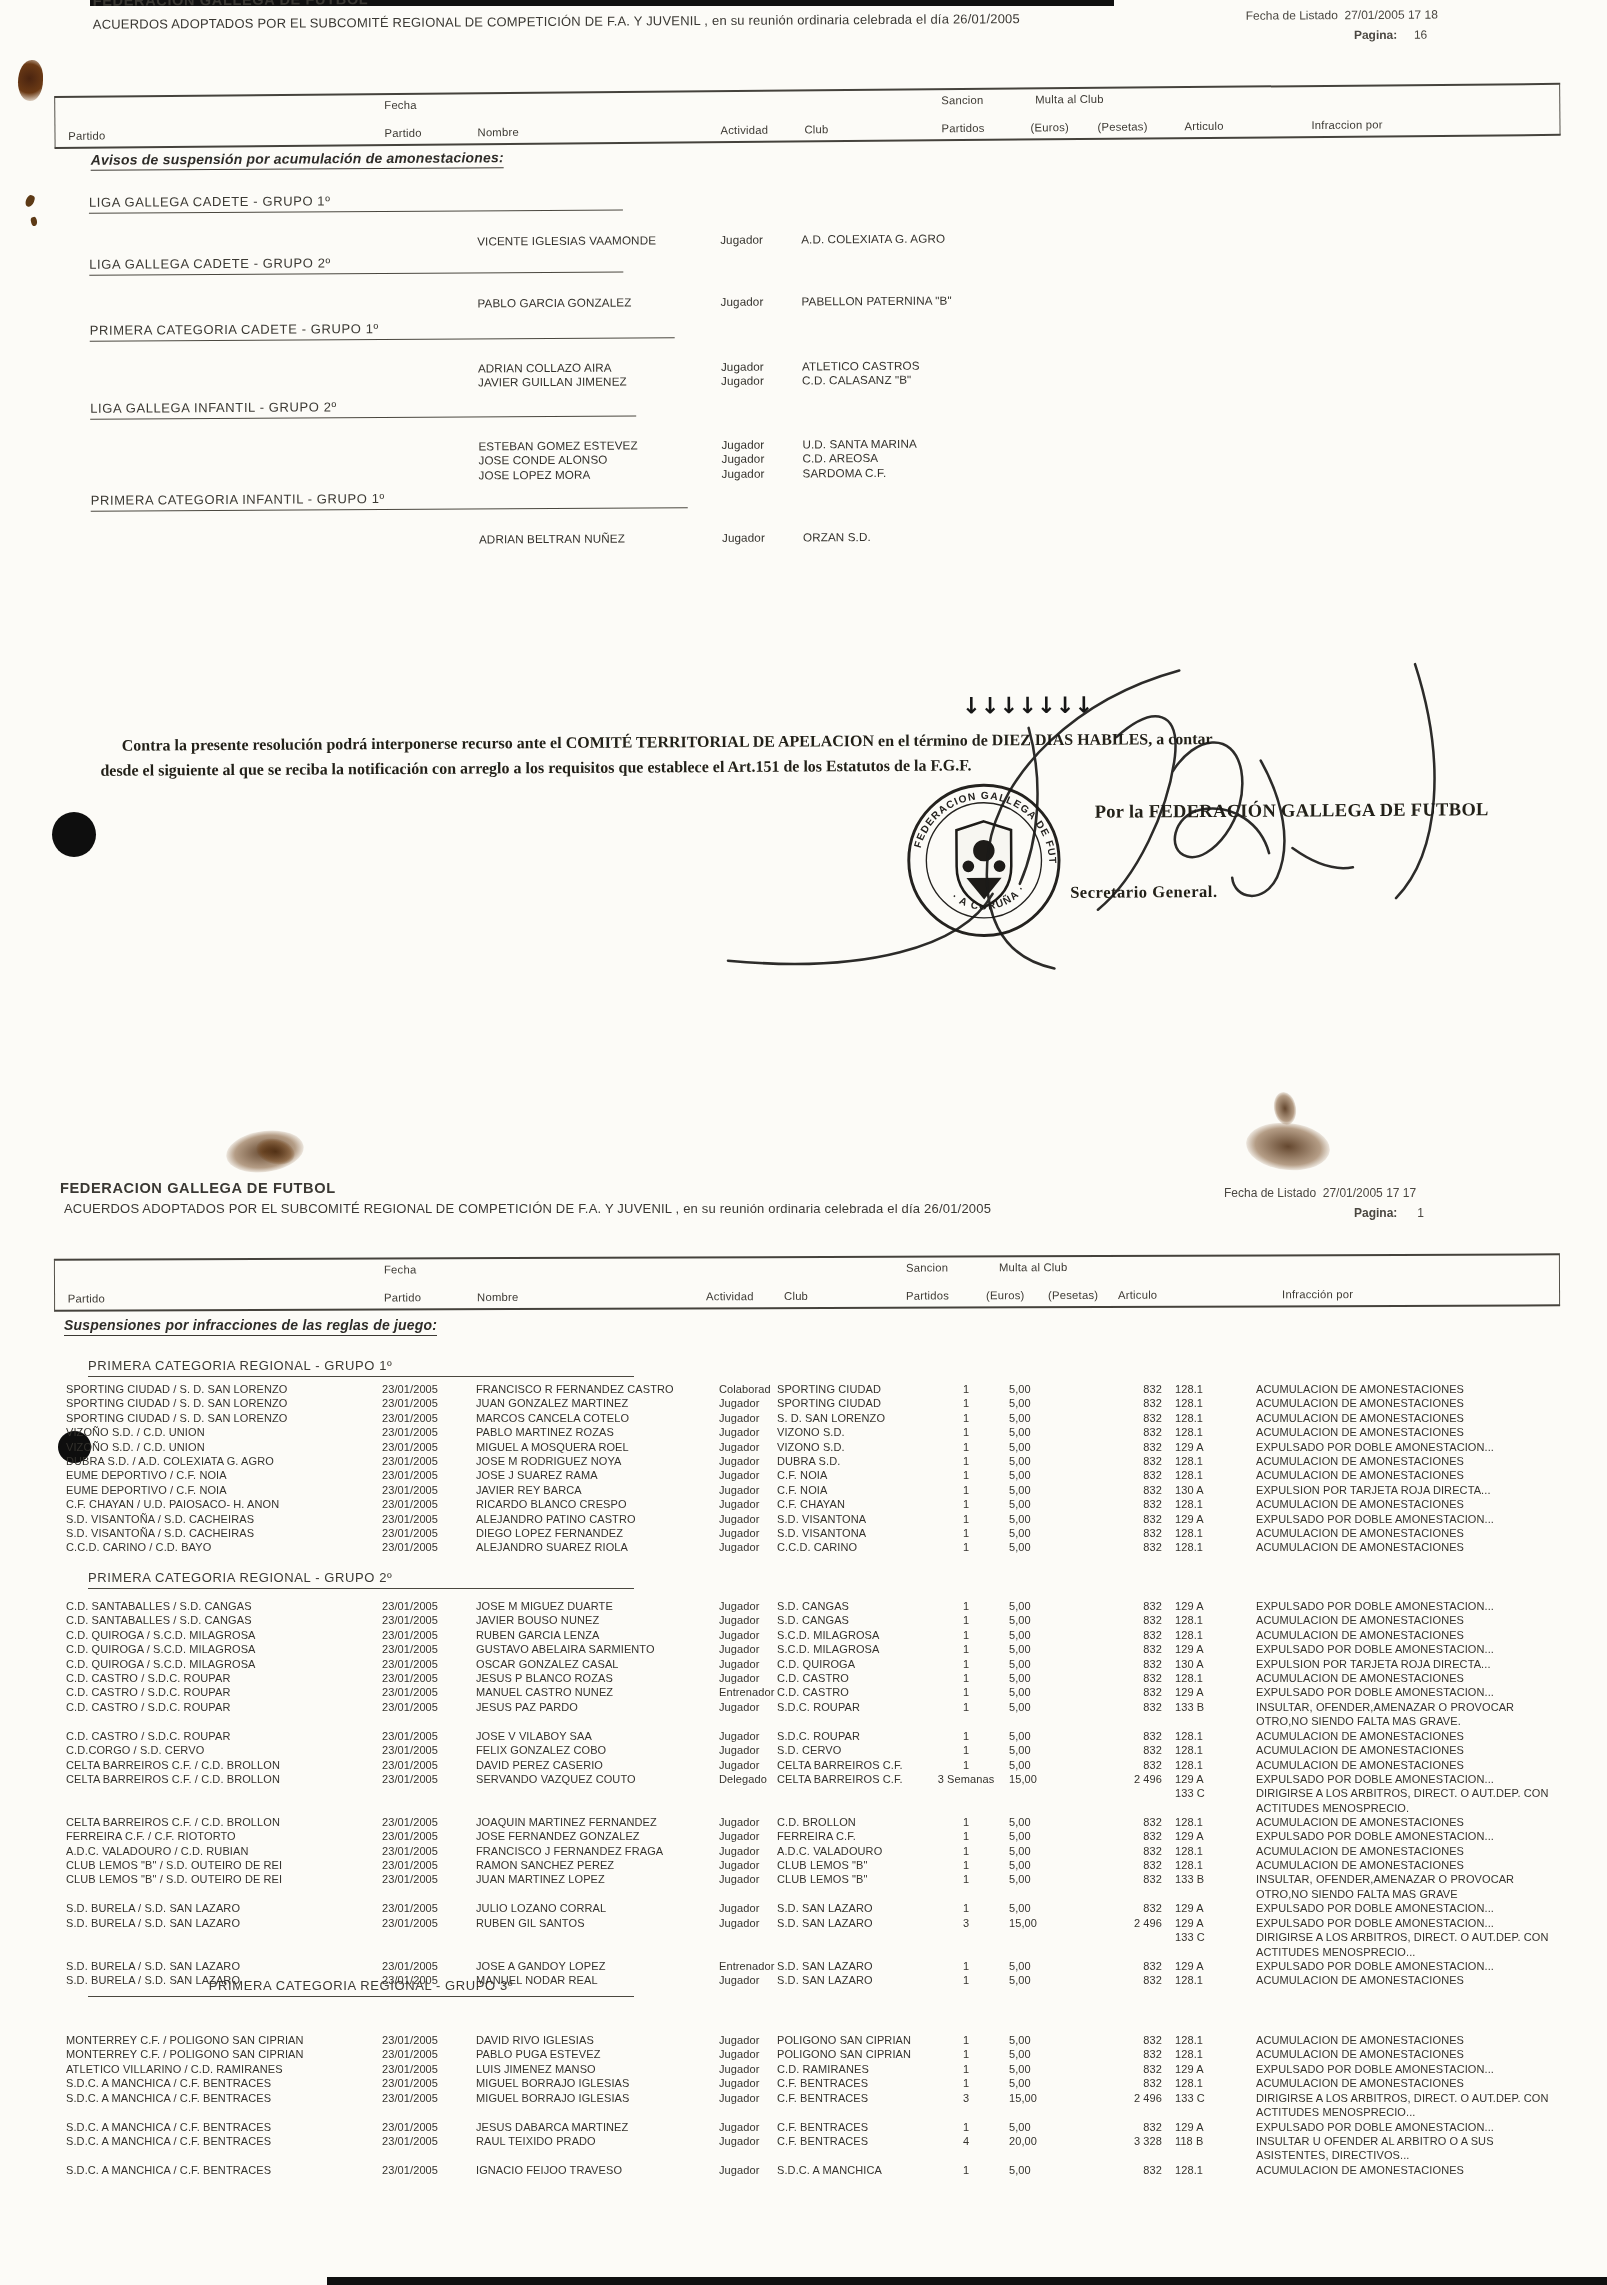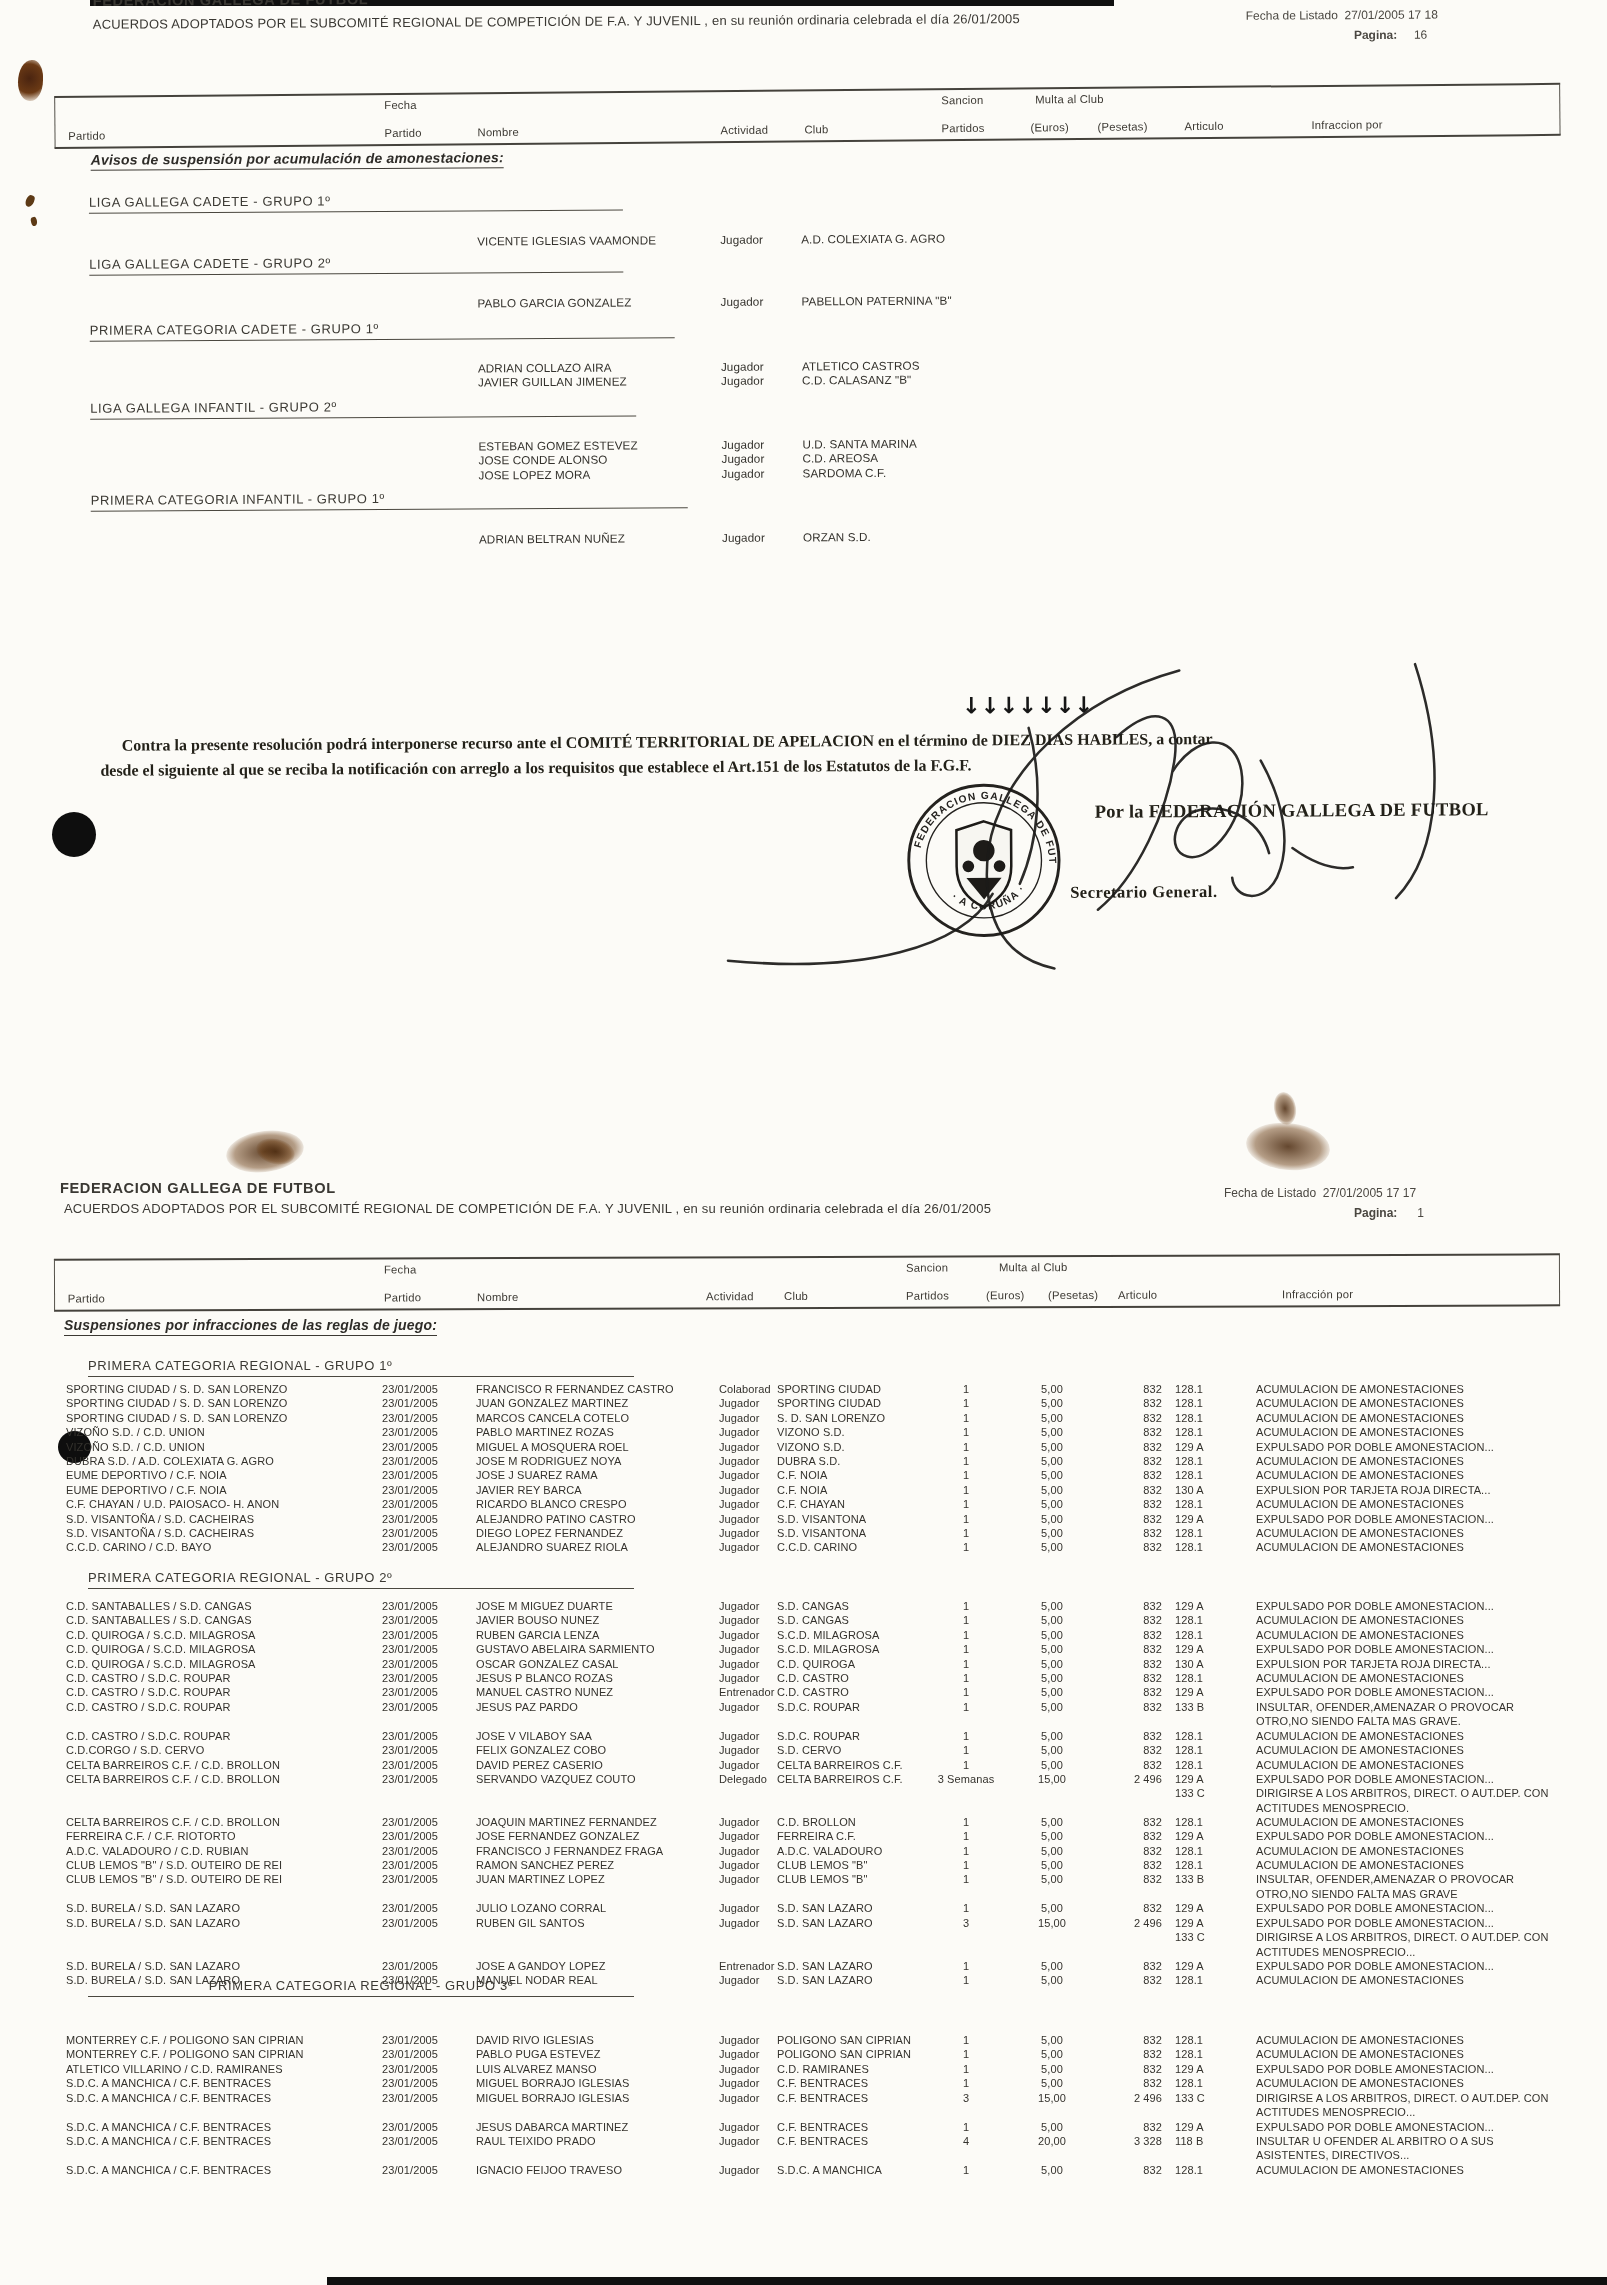--- a/index.html
+++ b/index.html
@@ -37,21 +37,21 @@
   .prow{position:relative;height:14.4px;}
   .trow{position:relative;}
   .fld{position:absolute;top:0;font-size:11px;line-height:14.4px;letter-spacing:0.1px;
        color:#34322d;white-space:nowrap;}
   .f-partido{left:66px;}
   .f-fecha{left:382px;}
   .f-nombre{left:476px;}
   .f-act{left:719px;}
   .f-club{left:777px;}
   .f-sanc{left:921px;width:90px;text-align:center;}
-  .f-eur{left:1009px;width:86px;text-align:center;}
+  .f-eur{left:1009px;width:86px;text-align:left;}
   .f-pes{left:1098px;width:64px;text-align:right;}
   .f-art{left:1175px;width:78px;}
   .f-inf{left:1256px;width:363px;}
   .t-nombre{left:476px;font-size:11.7px;}
   .t-act{left:719px;font-size:11.7px;}
   .t-club{left:800px;font-size:11.7px;}
   
   .serifb{font-family:"Liberation Serif",serif;font-weight:bold;color:#232119;}
   .para{position:absolute;left:96px;top:733px;width:1397px;font-size:16px;line-height:25px;}
   .para .l1{text-indent:21.5px;display:block;}
@@ -676,21 +676,21 @@
             <span class="fld f-club">POLIGONO SAN CIPRIAN</span>
             <span class="fld f-sanc">1</span>
             <span class="fld f-eur">5,00</span>
             <span class="fld f-pes">832</span>
             <span class="fld f-art" style="top: 0px;">128.1</span>
             <span class="fld f-inf" style="top: 0px;">ACUMULACION DE AMONESTACIONES</span>
           </div>
           <div class="trow" style="height: 14.4px;">
             <span class="fld f-partido">ATLETICO VILLARINO / C.D. RAMIRANES</span>
             <span class="fld f-fecha">23/01/2005</span>
-            <span class="fld f-nombre">LUIS ALVAREZ MANSO</span>
+            <span class="fld f-nombre">LUIS JIMENEZ MANSO</span>
             <span class="fld f-act">Jugador</span>
             <span class="fld f-club">C.D. RAMIRANES</span>
             <span class="fld f-sanc">1</span>
             <span class="fld f-eur">5,00</span>
             <span class="fld f-pes">832</span>
             <span class="fld f-art" style="top: 0px;">129 A</span>
             <span class="fld f-inf" style="top: 0px;">EXPULSADO POR DOBLE AMONESTACION...</span>
           </div>
           <div class="trow" style="height: 14.4px;">
             <span class="fld f-partido">S.D.C. A MANCHICA / C.F. BENTRACES</span>

